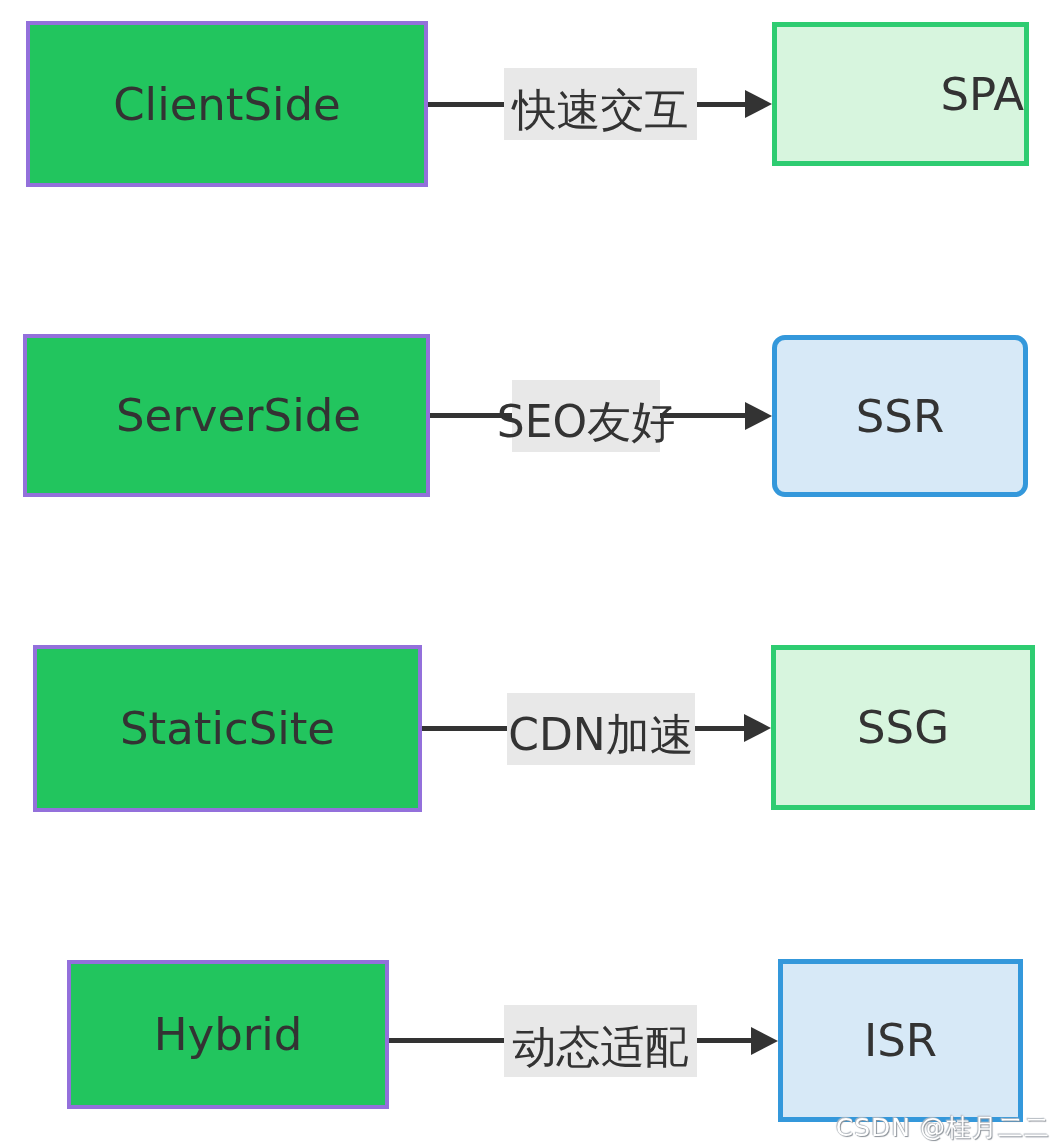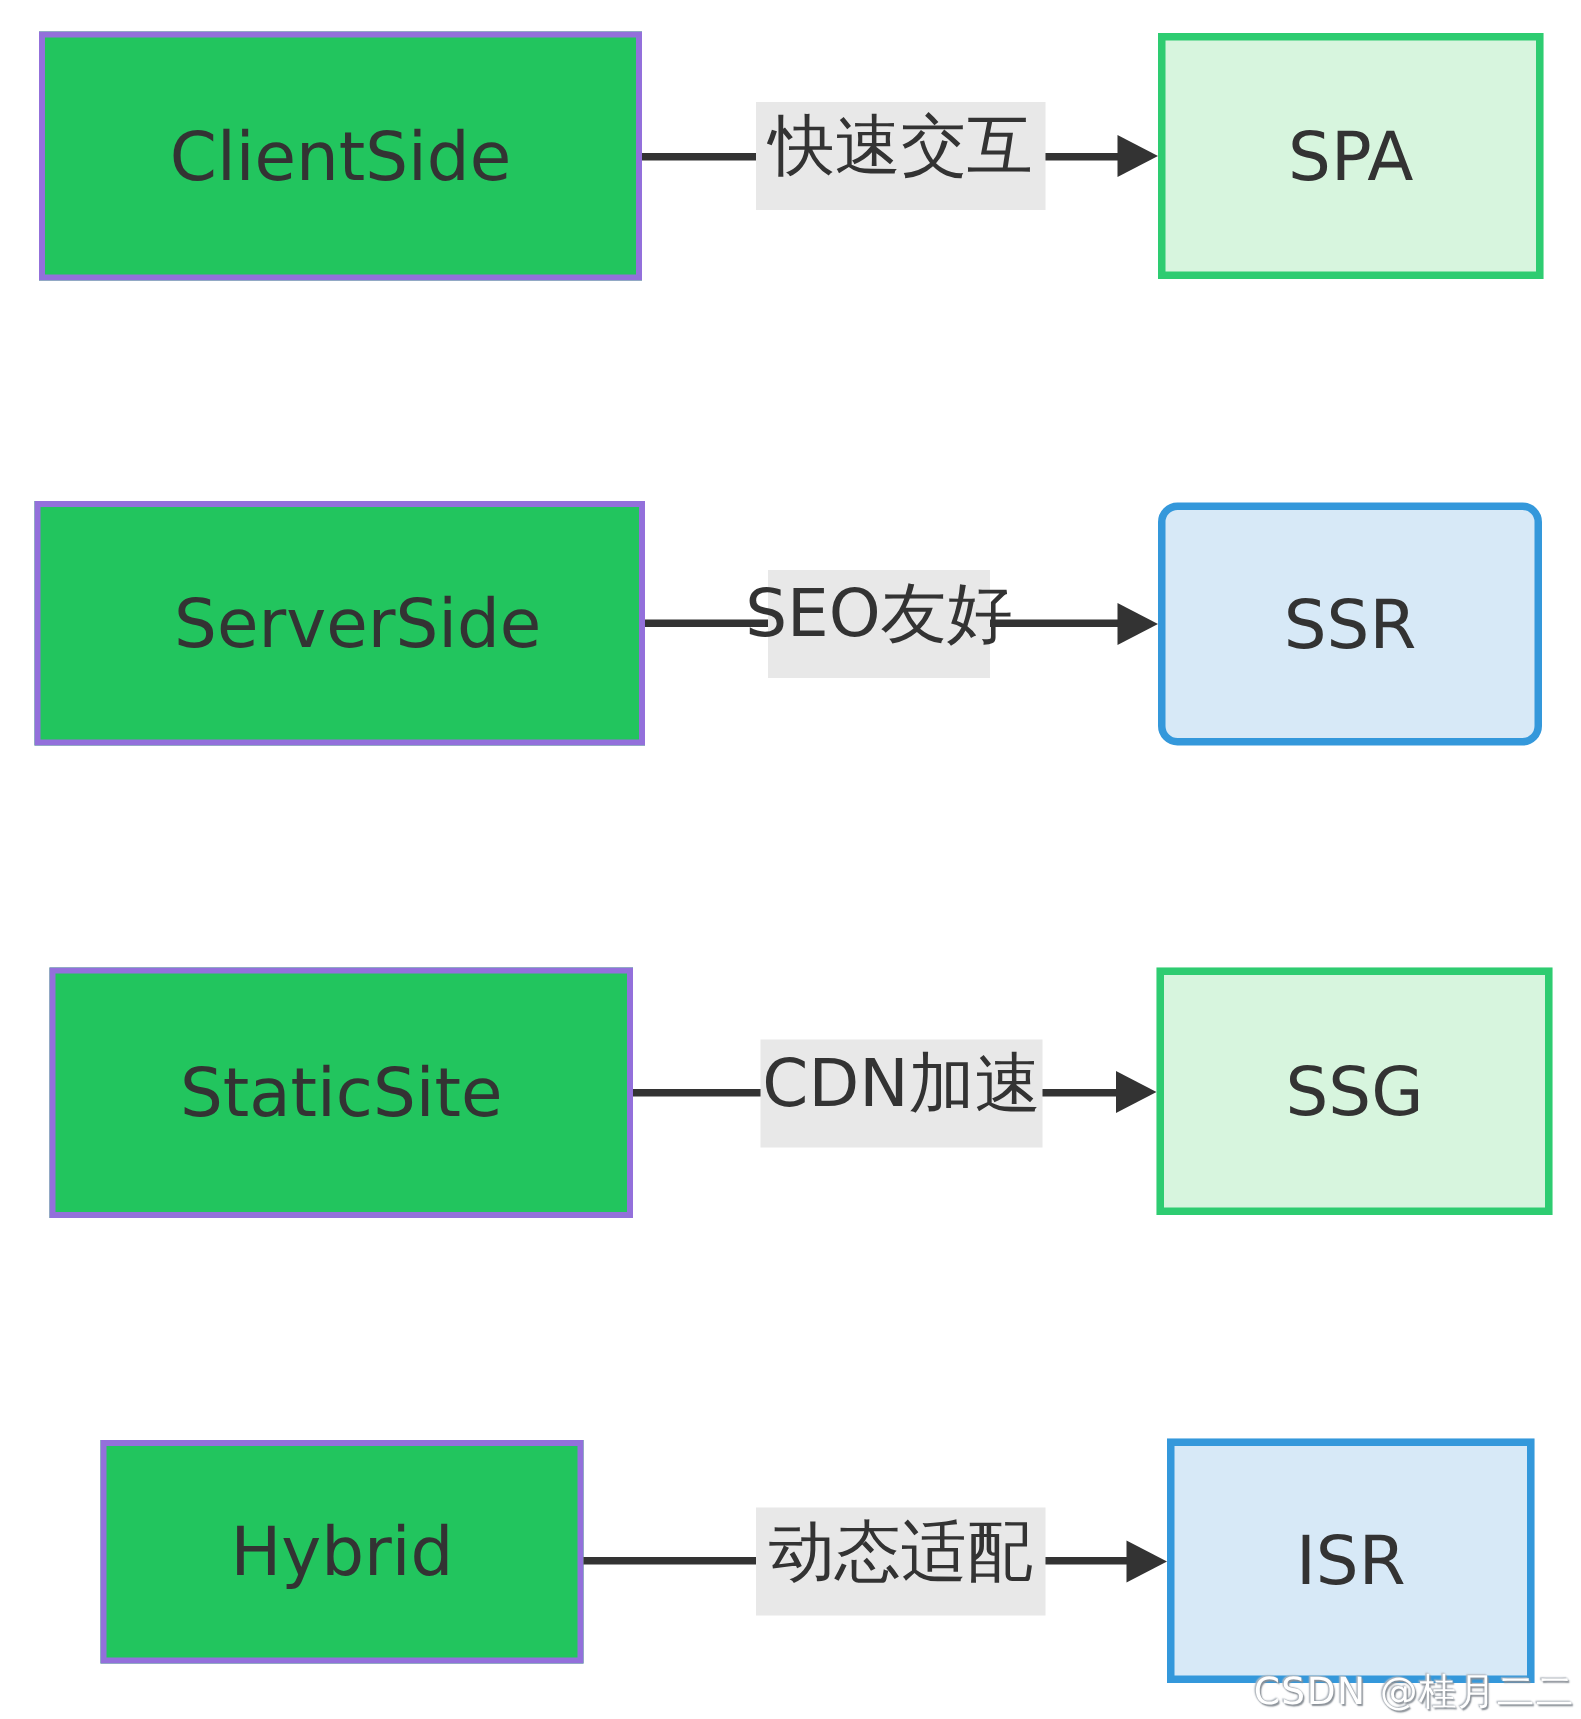--- a/index.html
+++ b/index.html
@@ -46,21 +46,21 @@
     position: absolute;
     width: 0;
     height: 0;
     border-top: 14px solid transparent;
     border-bottom: 14px solid transparent;
     border-left: 27px solid #333333;
   }
   .edge-label {
     position: absolute;
     display: flex;
-    align-items: flex-start;
+    align-items: flex-end;
     justify-content: center;
     box-sizing: border-box;
     background: #E8E8E8;
     color: #333333;
     font-size: 44px;
     white-space: nowrap;
     padding: 0 6px;
   }
   .watermark {
     position: absolute;
@@ -78,21 +78,21 @@
 <div class="canvas">
 
   <div class="node source" style="left:26px; top:21px; width:402px; height:166px;">
     <span>ClientSide</span>
   </div>
   <div class="edge-line" style="left:428px; top:102px; width:318px;"></div>
   <div class="arrowhead" style="left:745px; top:90px;"></div>
   <div class="edge-label" style="left:504px; top:68px; width:193px; height:72px;">
     <span>快速交互</span>
   </div>
-  <div class="node target-green" style="left:772px; top:22px; width:257px; height:164px;">
+  <div class="node target-green" style="left:772px; top:22px; width:257px; height:144px;justify-content:flex-end;">
     <span>SPA</span>
   </div>
 
   <div class="node source" style="left:23px; top:334px; width:407px; height:163px;padding-left:24px;">
     <span>ServerSide</span>
   </div>
   <div class="edge-line" style="left:430px; top:413px; width:316px;"></div>
   <div class="arrowhead" style="left:745px; top:402px;"></div>
   <div class="edge-label" style="left:512px; top:380px; width:148px; height:72px;">
     <span>SEO友好</span>

